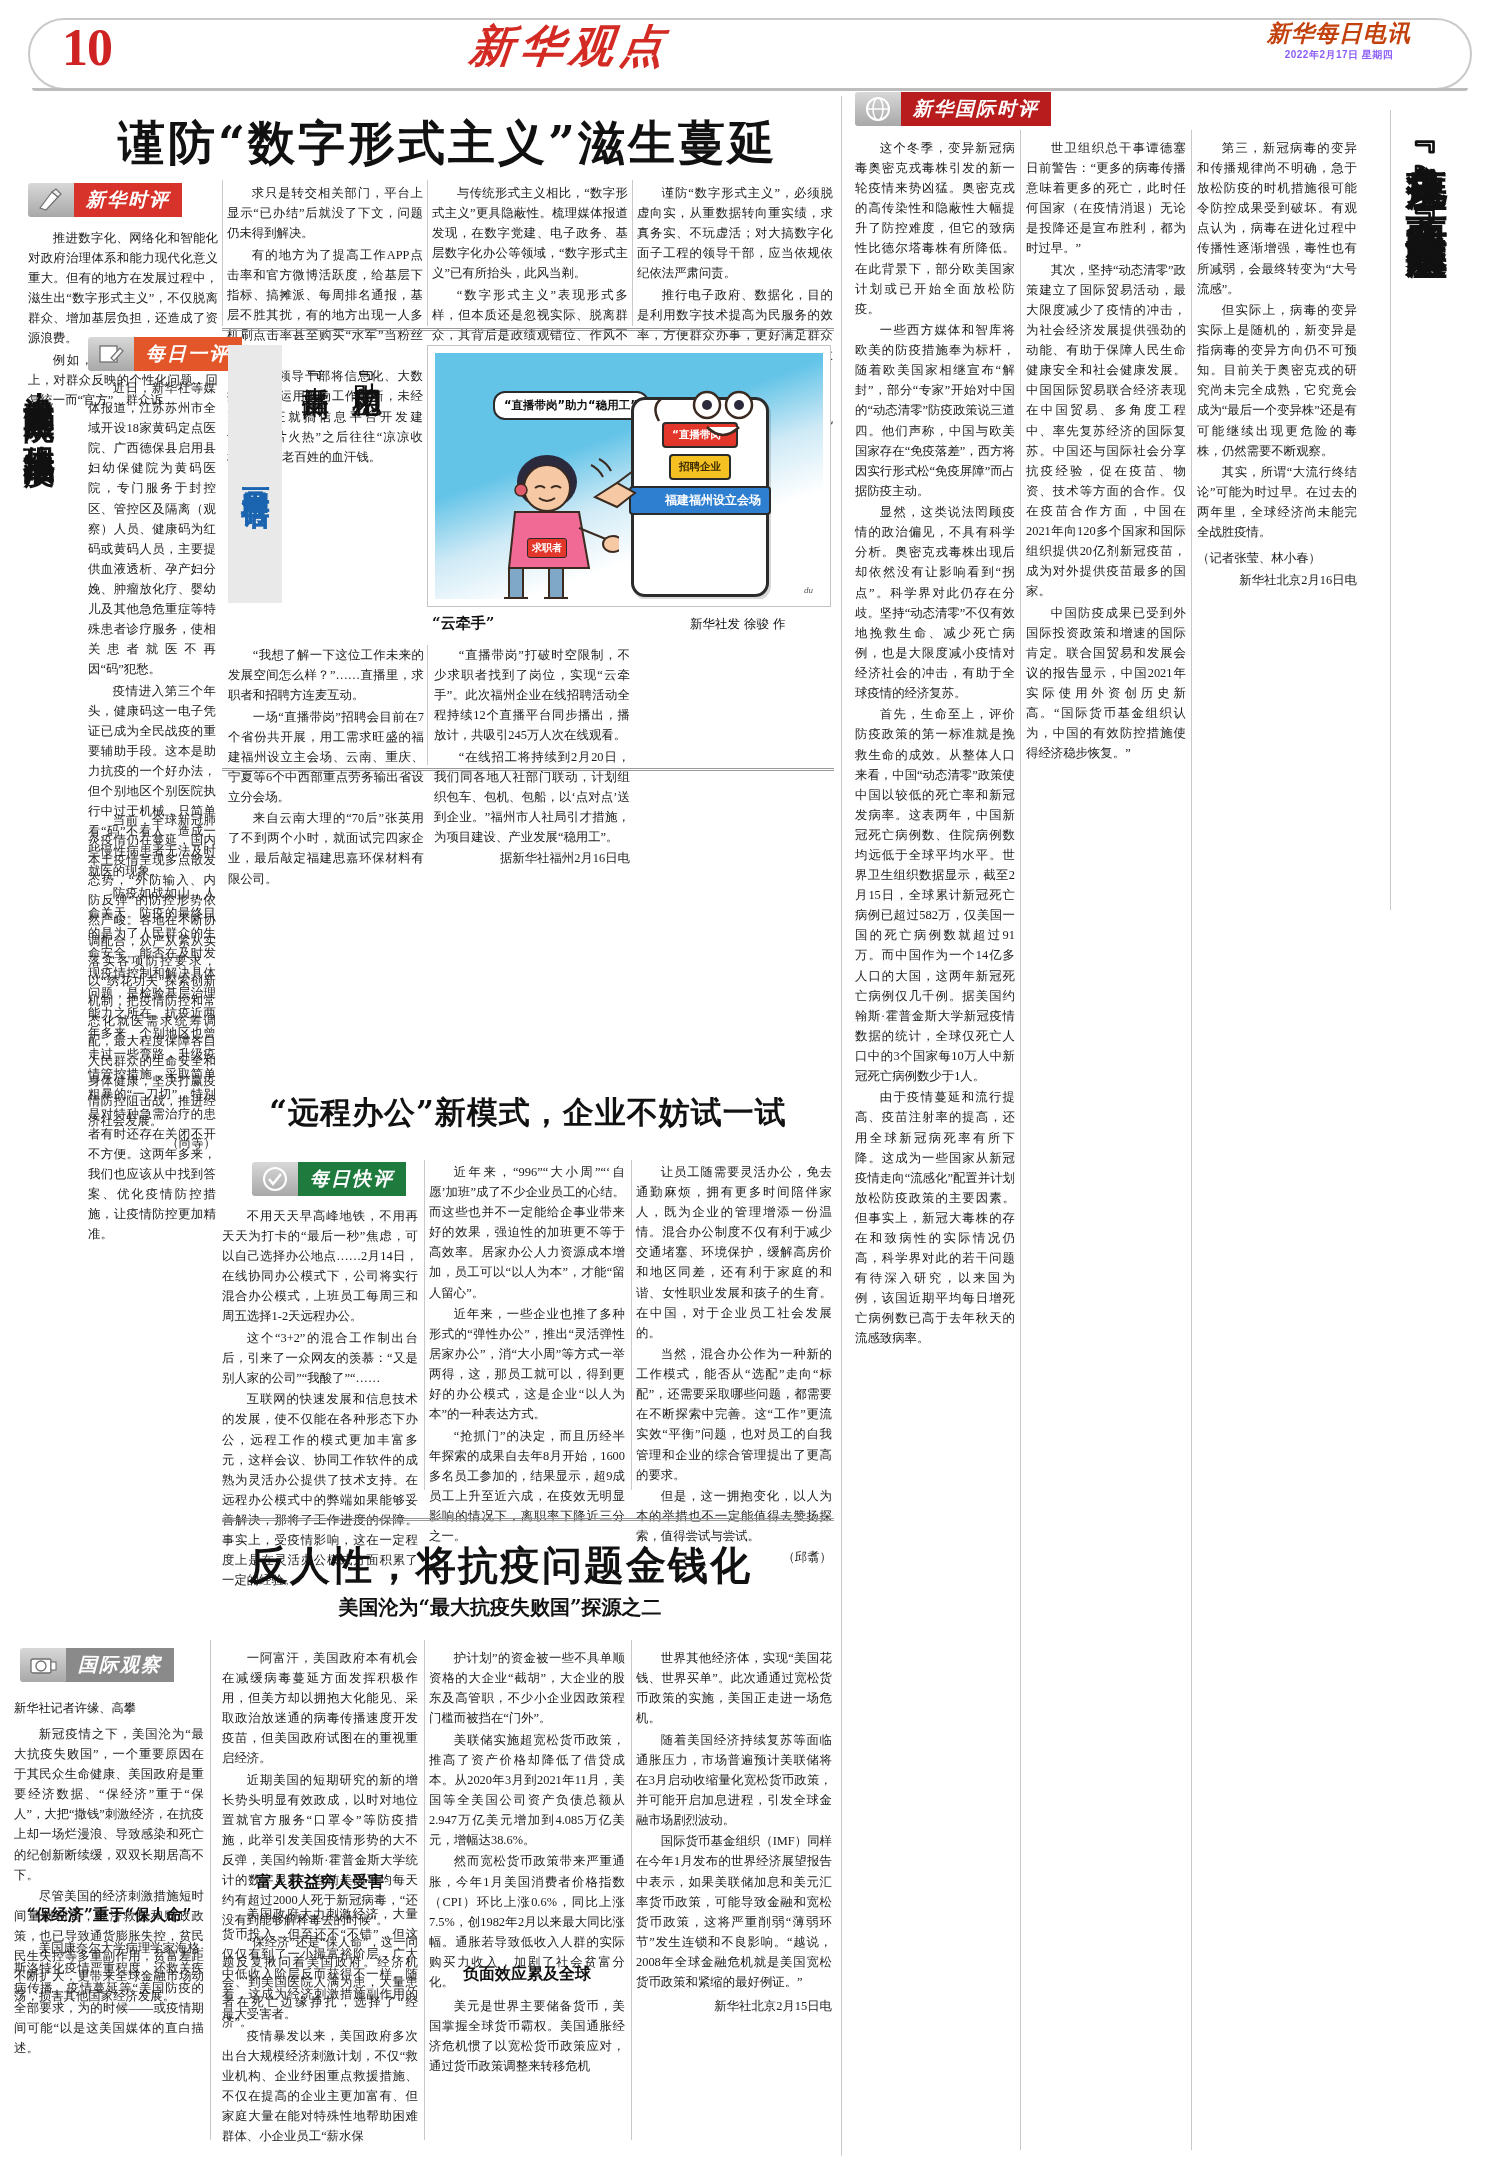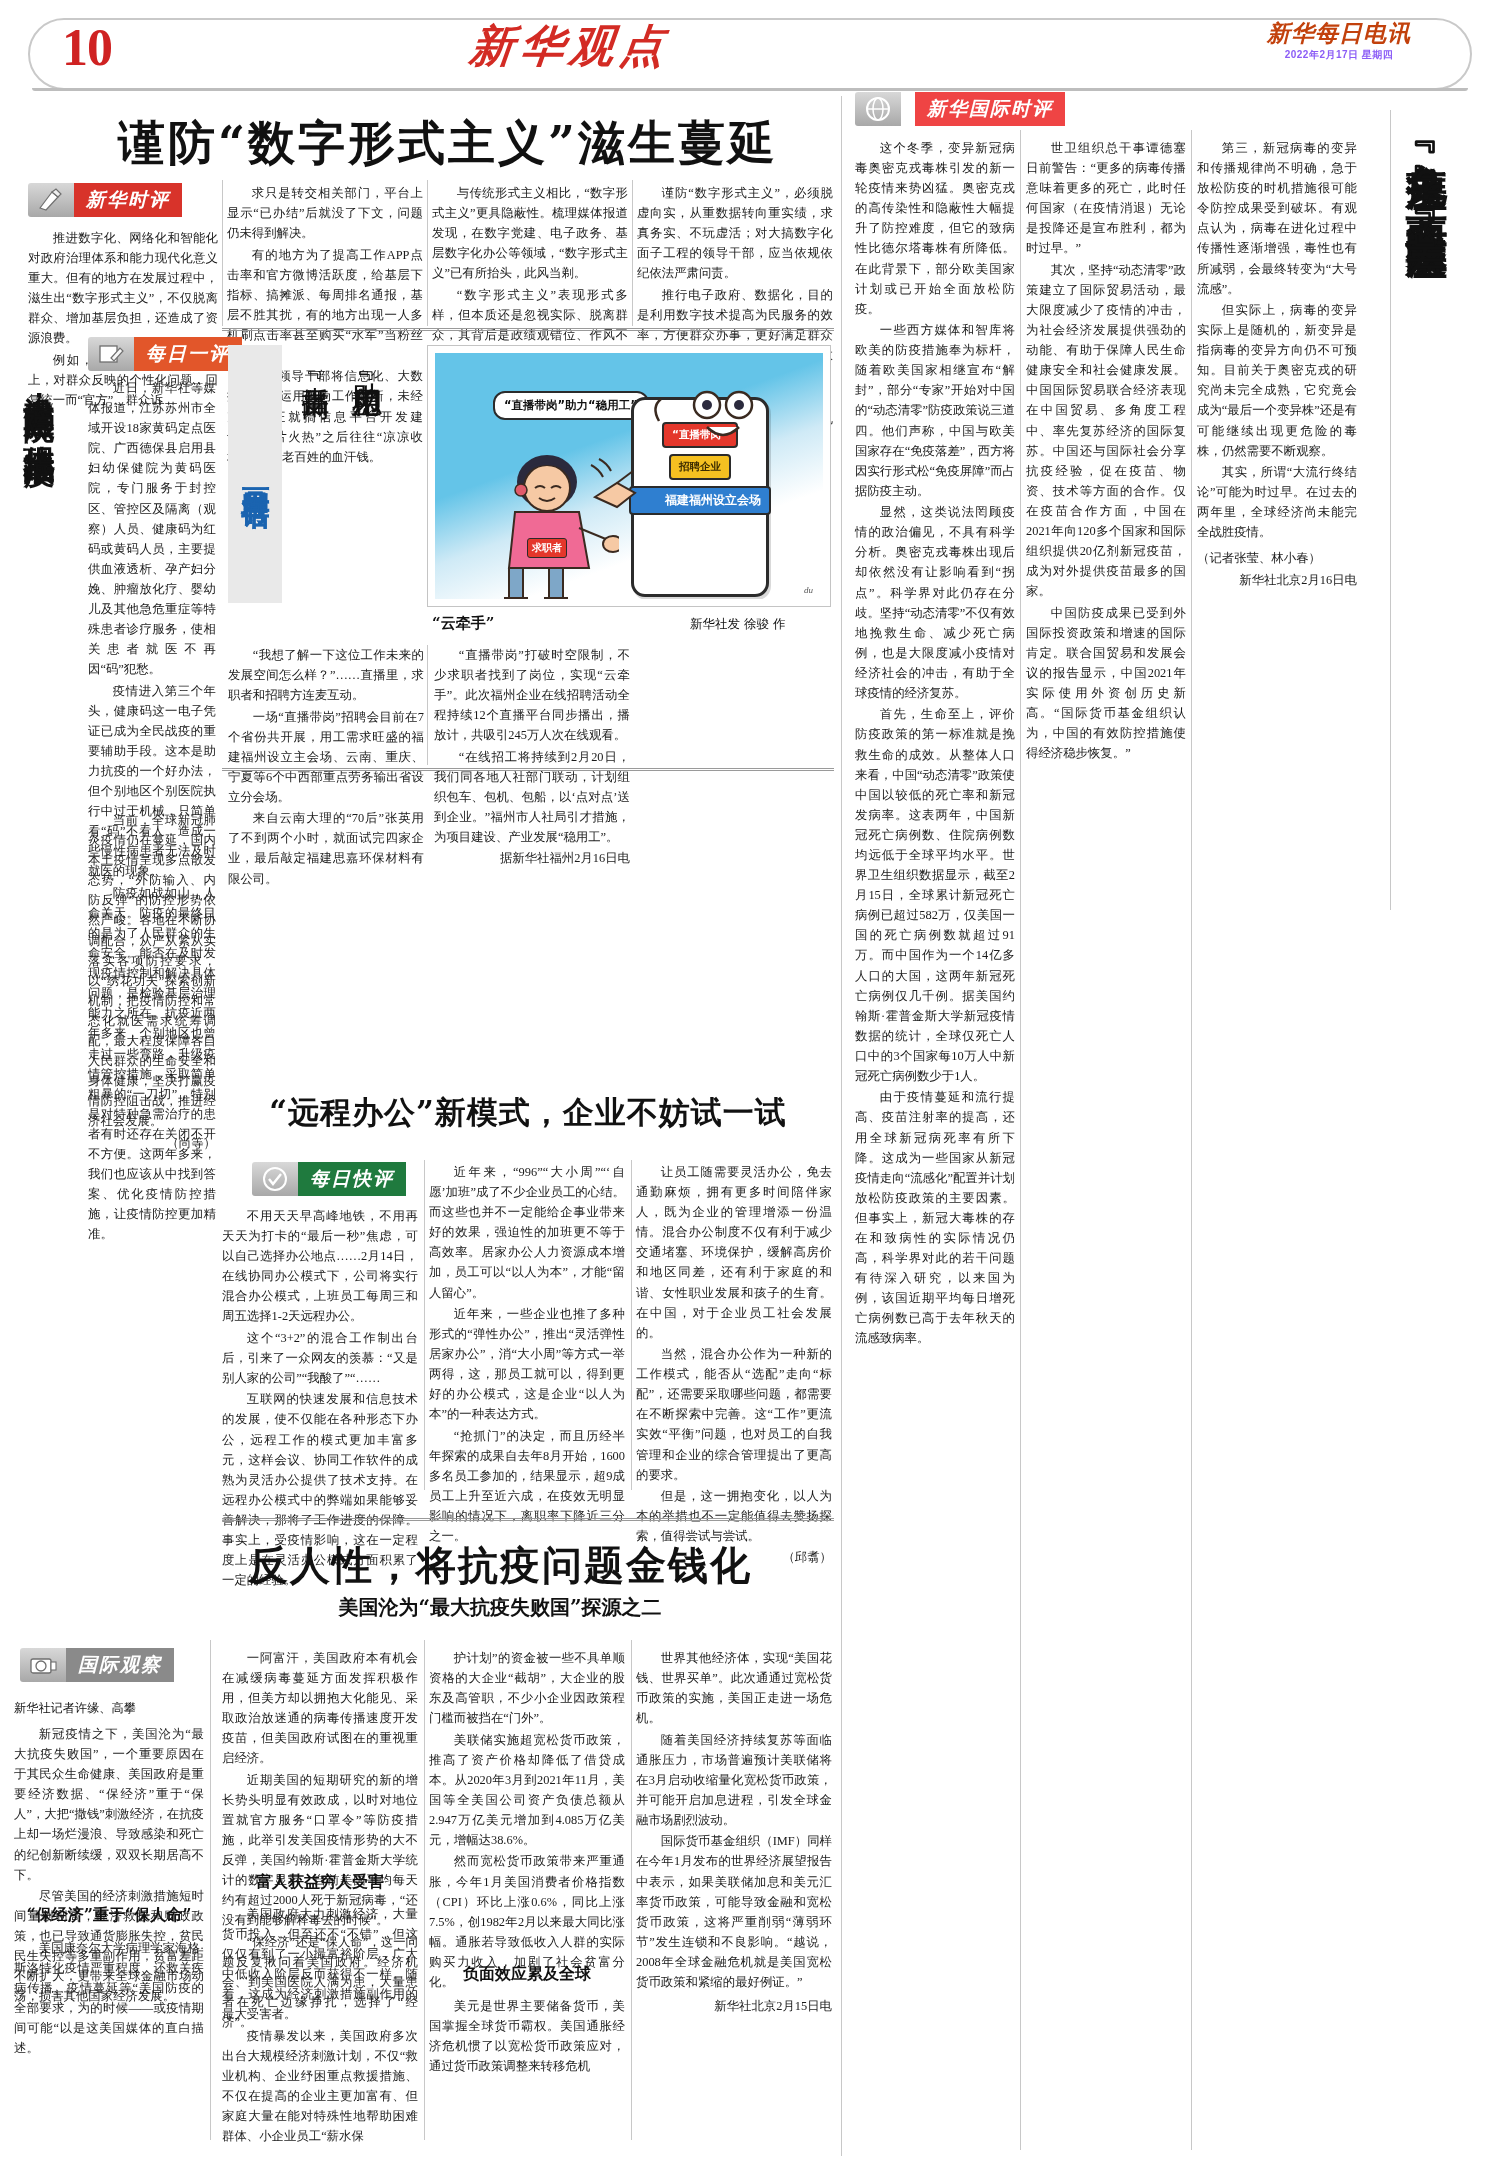--- a/index.html
+++ b/index.html
@@ -72,21 +72,21 @@
     border-radius:3px 0 0 3px;
   }
   .badge .b-lab{
     height:34px; padding:0 12px; display:flex;align-items:center;
     color:#fff; font-weight:bold; font-size:19px; letter-spacing:2px;
     font-family:"DejaVu Sans","Liberation Sans",sans-serif;
     font-style:italic;
   }
   .b-red .b-lab{ background:#d8332a; }
   .b-orange .b-lab{ background:#e2562a; }
-  .b-blue .b-lab{ background:#ef4444;margin-left:14px; }
+  .b-blue .b-lab{ background:#b91c1c; }
   .b-green .b-lab{ background:#1f7a3e; }
   .b-gray .b-lab{ background:#8a8a8a; }
 
   
   .headline-main{
     position:absolute;
     font-family:"DejaVu Serif","Liberation Serif",serif;
     font-weight:bold;
     color:#111;
     white-space:nowrap;

